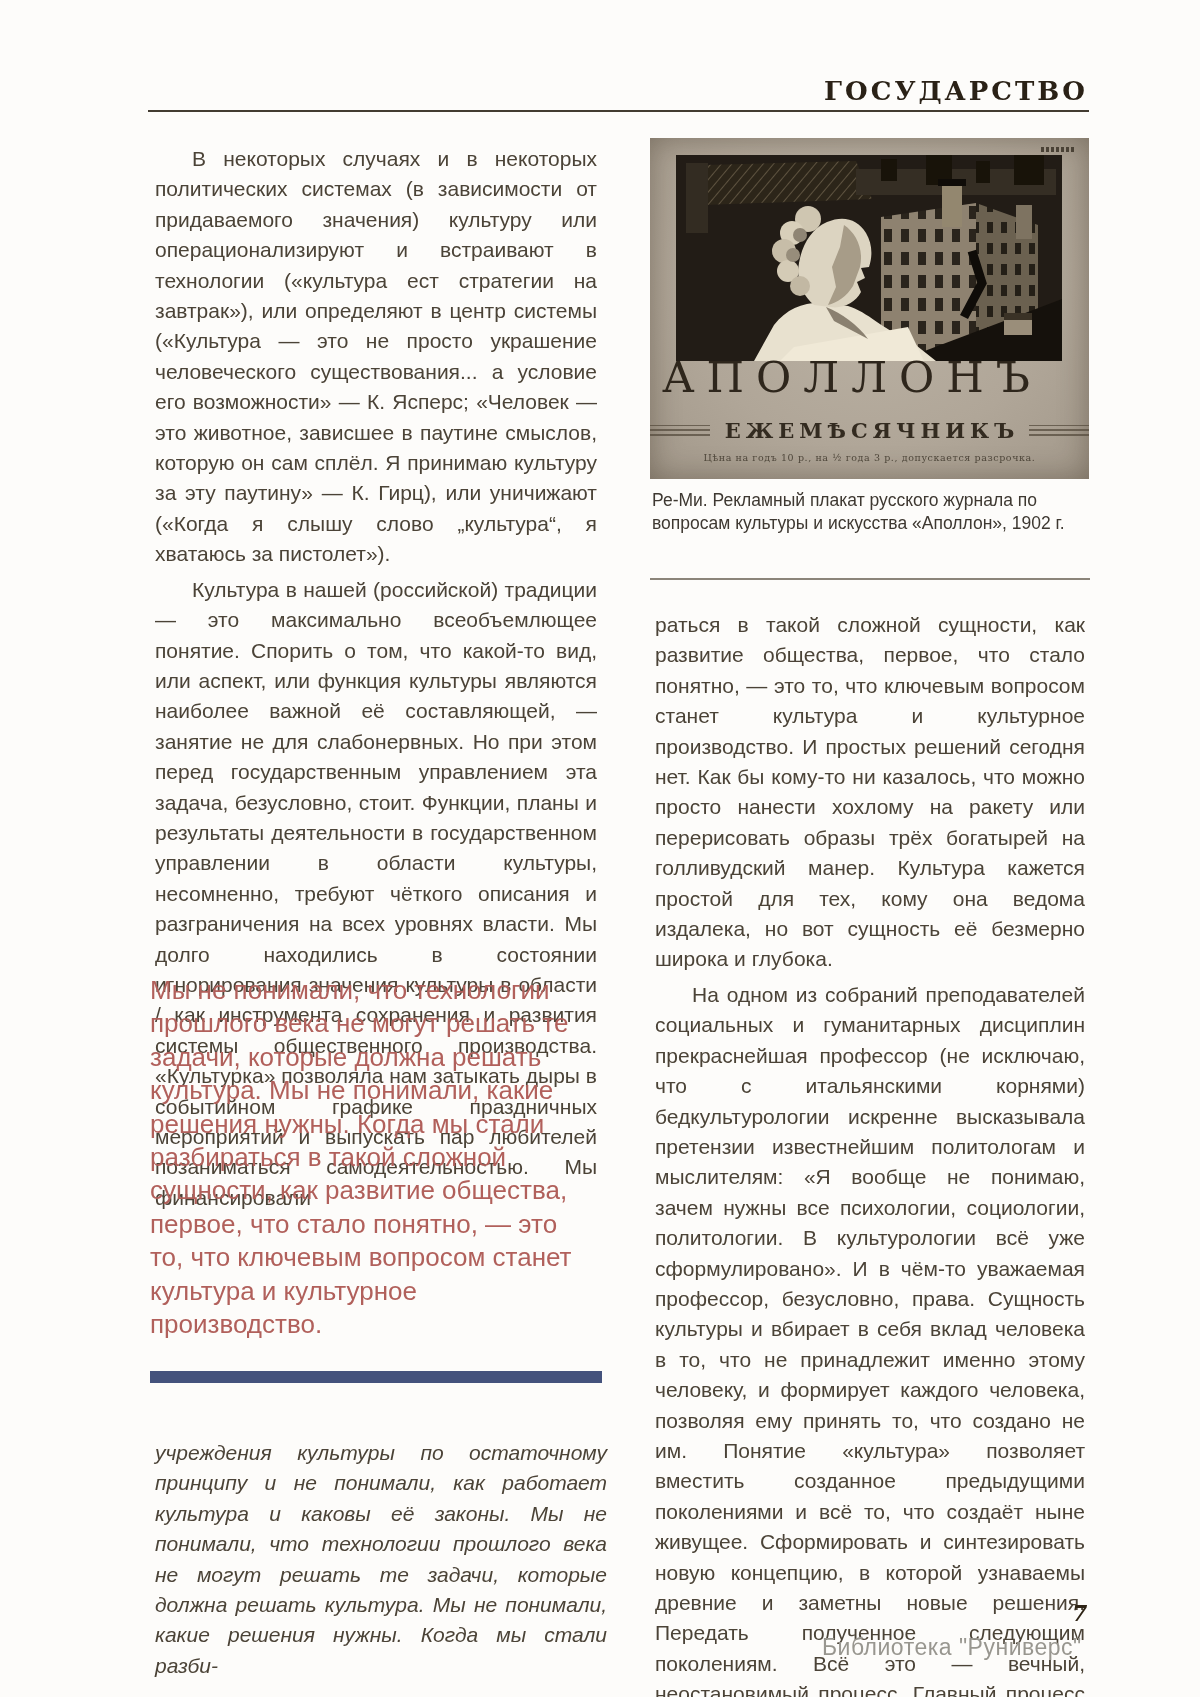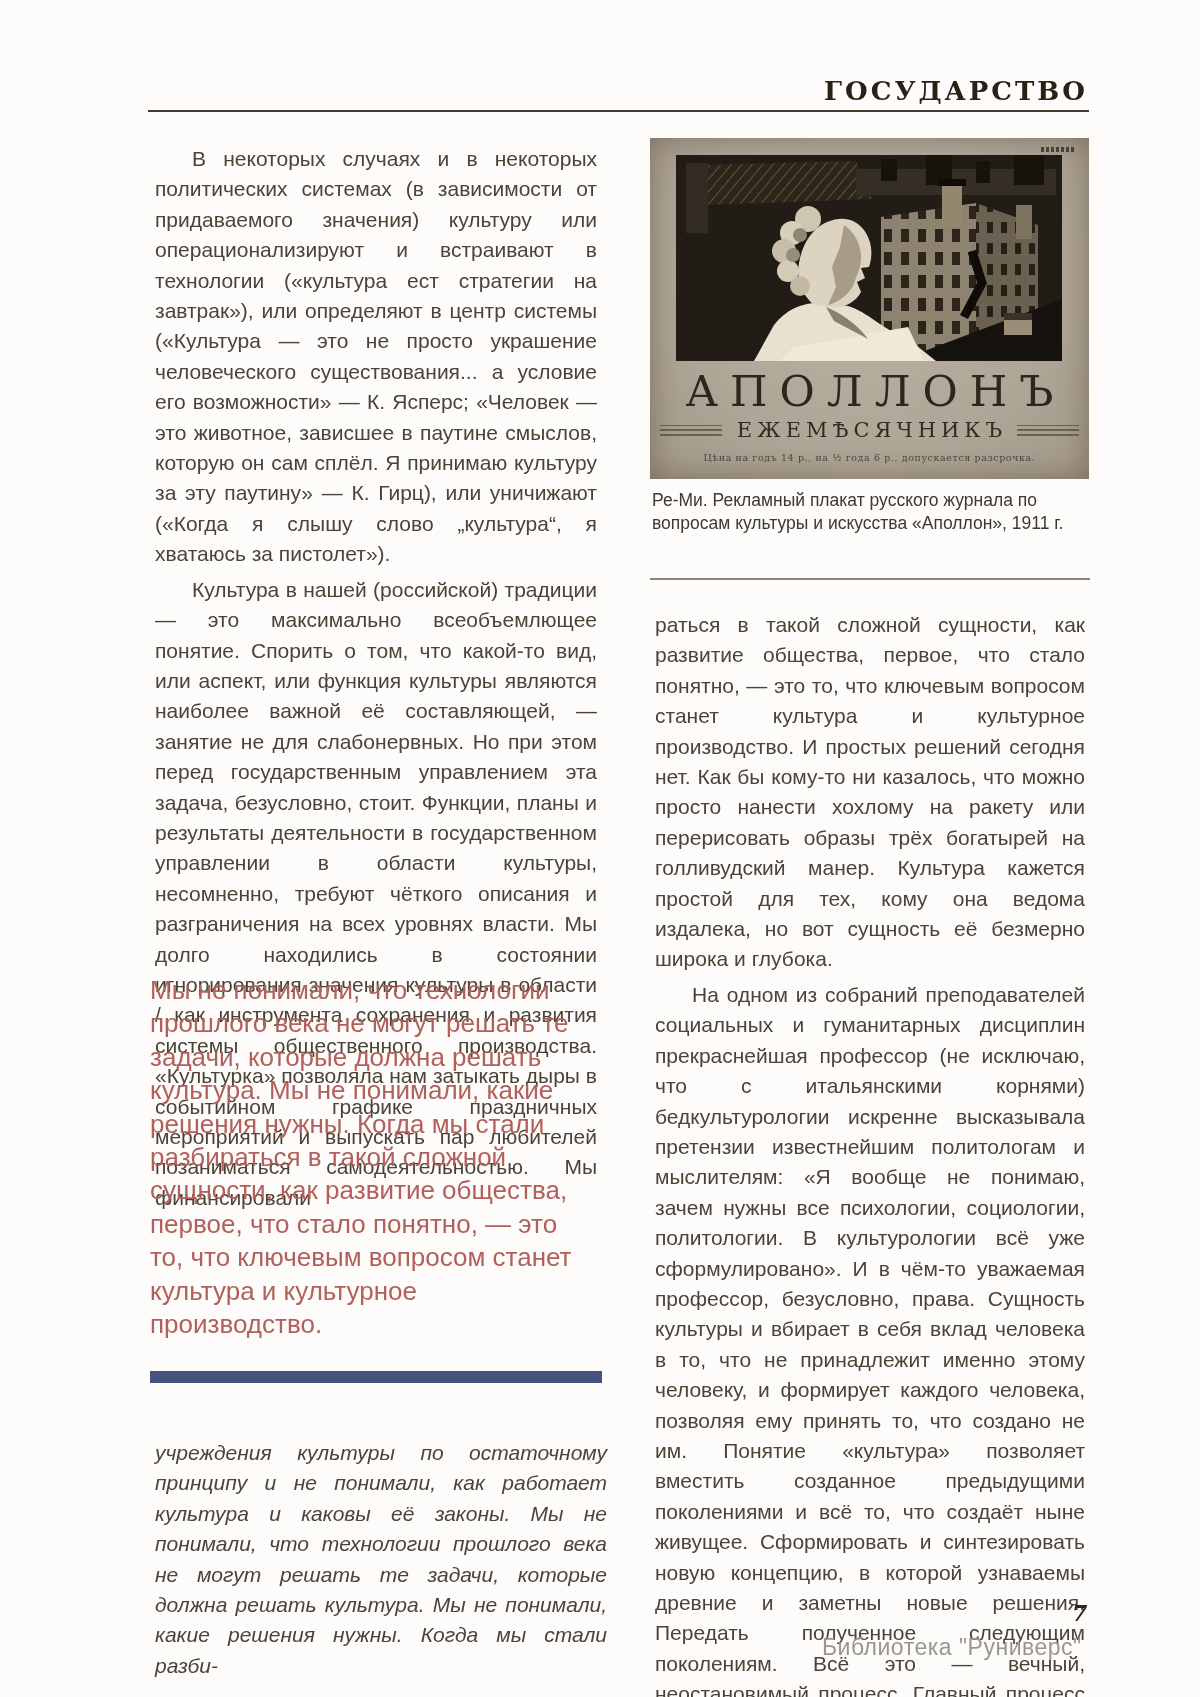--- a/index.html
+++ b/index.html
@@ -47,32 +47,32 @@
   }
   .poster-corner-mark{
     position:absolute;top:9px;right:14px;width:34px;height:5px;
     background:repeating-linear-gradient(90deg,#4a4236 0 3px,transparent 3px 5px);
   }
   .poster-illustration{
     position:absolute;left:26px;top:17px;width:386px;height:206px;
   }
   .poster-illustration svg{display:block;width:100%;height:100%;}
   .poster-title{
-    position:absolute;left:0;top:230px;width:100%;
-    text-align:center;
+    position:absolute;left:0;top:216px;width:100%;
+    text-align:left;
     font-family:"DejaVu Serif", serif;
     font-size:43px;line-height:46px;letter-spacing:12px;
     color:#2e261c;text-indent:12px;
   }
   .poster-subtitle-row{
     position:absolute;left:0;top:280px;width:100%;height:24px;
     display:flex;align-items:center;justify-content:center;gap:10px;
   }
   .poster-subtitle{
-    font-family:"DejaVu Serif", serif;font-weight:normal;
+    font-family:"DejaVu Serif", serif;font-weight:bold;
     font-size:21px;letter-spacing:5px;color:#332b20;text-indent:5px;
   }
   .imprint-smudge{
     width:62px;height:11px;
     background:repeating-linear-gradient(0deg,#564c3e 0 2px,transparent 2px 5px);
     opacity:.75;
   }
   .poster-priceline{
     position:absolute;left:0;top:314px;width:100%;
     text-align:center;
@@ -182,24 +182,24 @@
     </div>
 
     <div class="poster-title">АПОЛЛОНЪ</div>
 
     <div class="poster-subtitle-row">
       <div class="imprint-smudge"></div>
       <div class="poster-subtitle">ЕЖЕМѢСЯЧНИКЪ</div>
       <div class="imprint-smudge"></div>
     </div>
 
-    <div class="poster-priceline">Цѣна на годъ 14 р., на ½ года 6 р., допускается разсрочка.</div>
+    <div class="poster-priceline">Цѣна на годъ 10 р., на ½ года 3 р., допускается разсрочка.</div>
   </div>
 
-  <div class="caption">Ре-Ми. Рекламный плакат русского журнала по вопросам культуры и искусства «Аполлон», 1911 г.</div>
+  <div class="caption">Ре-Ми. Рекламный плакат русского журнала по вопросам культуры и искусства «Аполлон», 1902 г.</div>
   <div class="caption-rule"></div>
 
   <div class="col-right-body">
     <p class="body-par">раться в такой сложной сущности, как развитие общества, первое, что стало понятно, — это то, что ключевым вопросом станет культура и культурное производство. И простых решений сегодня нет. Как бы кому-то ни казалось, что можно просто нанести хохлому на ракету или перерисовать образы трёх богатырей на голливудский манер. Культура кажется простой для тех, кому она ведома издалека, но вот сущность её безмерно широка и глубока.</p>
     <p class="body-par indent"><span>На одном из собраний преподавателей социальных и гуманитарных дисциплин прекраснейшая профессор (не исключаю, что с итальянскими корнями) бедкультурологии искренне высказывала претензии известнейшим политологам и мыслителям: «Я вообще не понимаю, зачем нужны все психологии, социологии, политологии. В культурологии всё уже сформулировано». И в чём-то уважаемая профессор, безусловно, права. Сущность культуры и вбирает в себя вклад человека в то, что не принадлежит именно этому человеку, и формирует каждого человека, позволяя ему принять то, что создано не им. Понятие «культура» позволяет вместить созданное предыдущими поколениями и всё то, что создаёт ныне живущее. Сформировать и синтезировать новую концепцию, в которой узнаваемы древние и заметны новые решения. Передать полученное следующим поколениям. Всё это — вечный, неостановимый процесс. Главный процесс для человека и человечества, выраженный в его языках. Тех самых языках, утрата которых означает утрату культуры.</span></p>
   </div>
 
   <div class="page-number">7</div>
   <div class="watermark">Библиотека "Руниверс"</div>
 

